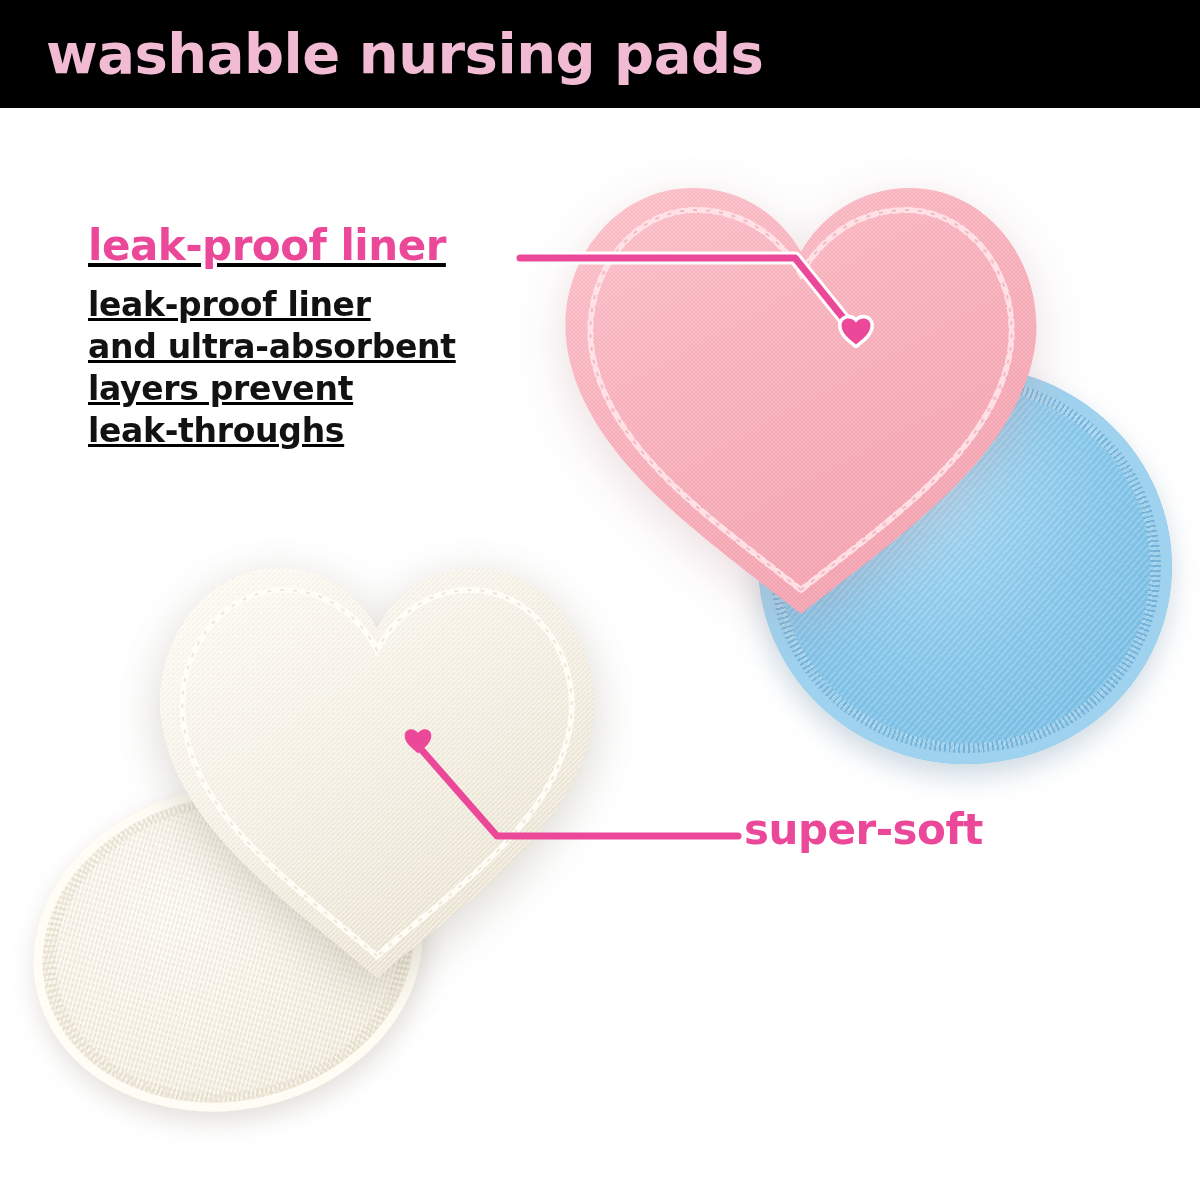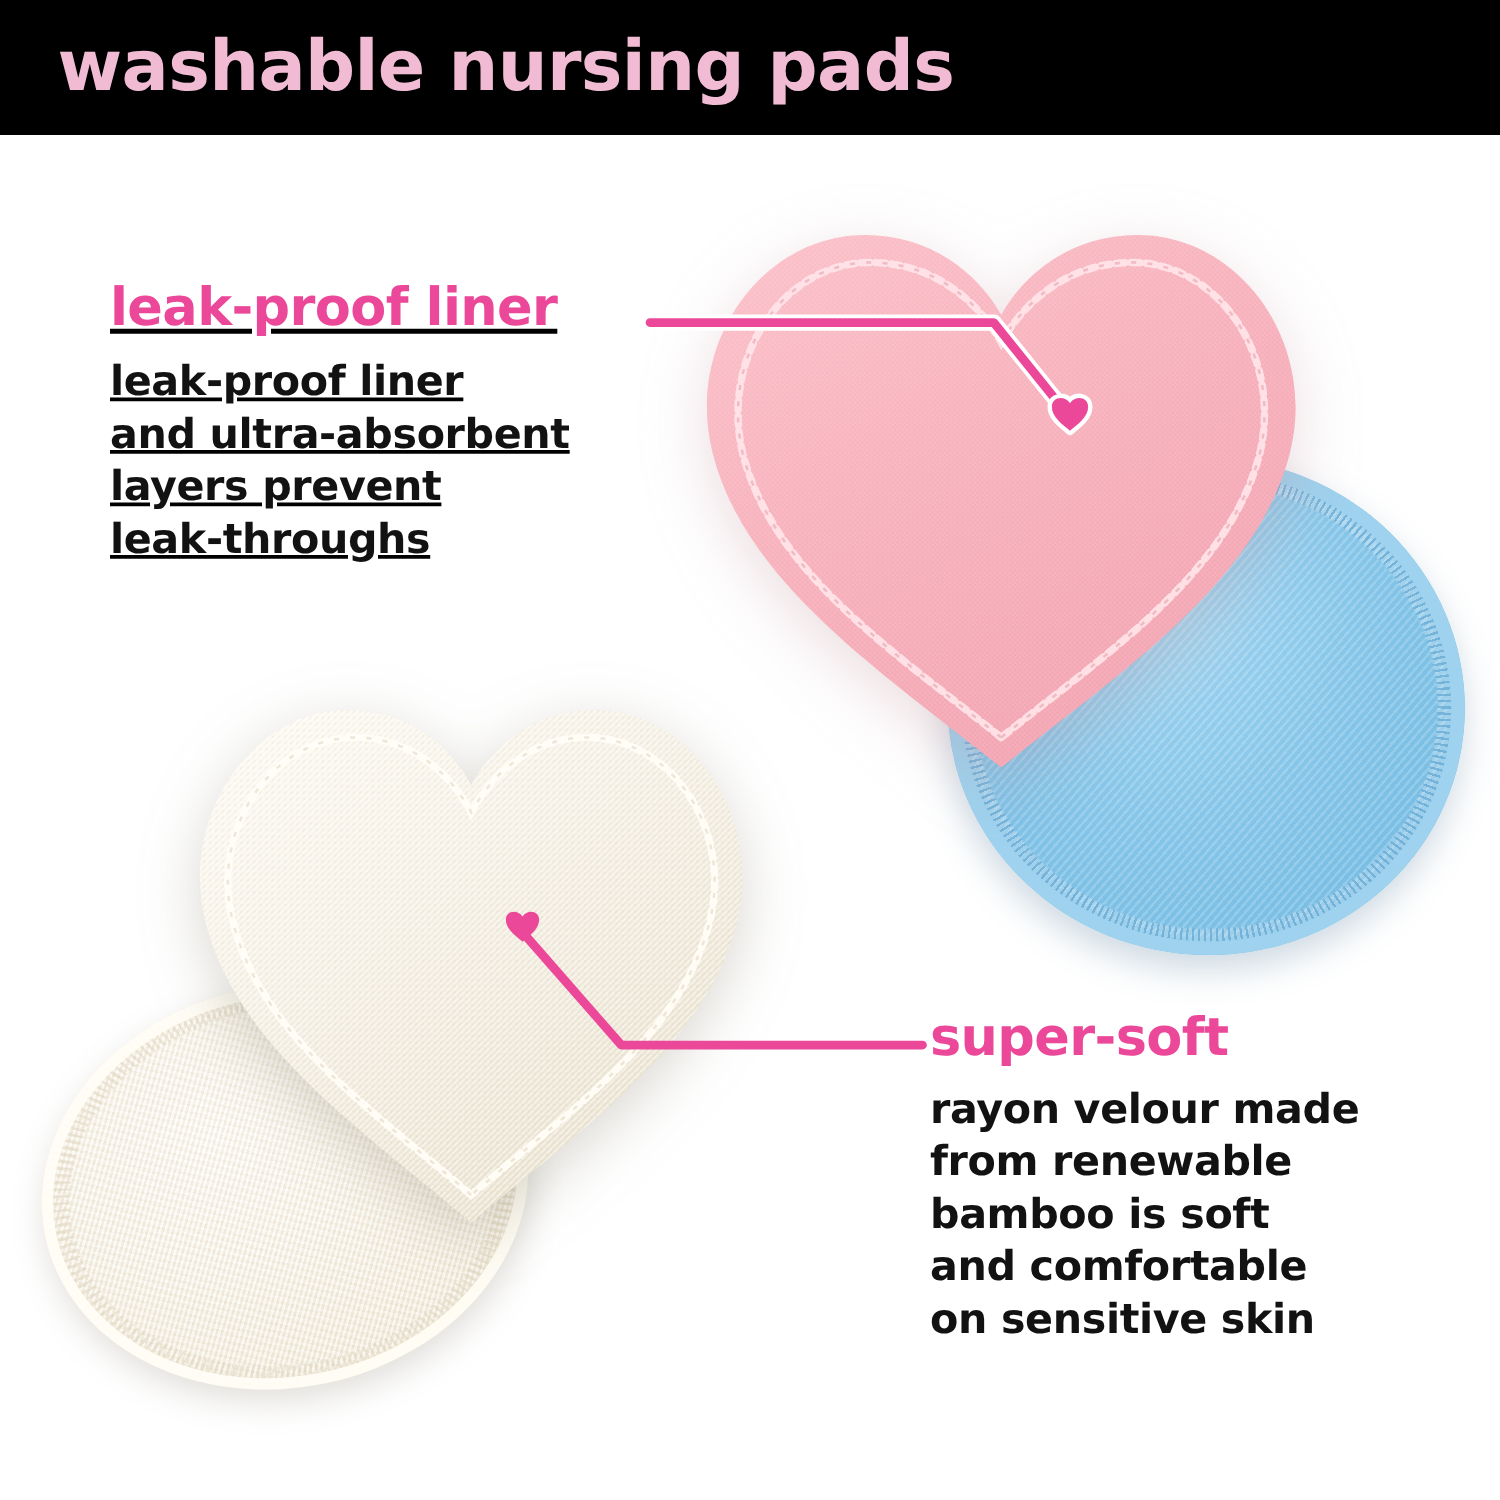--- a/index.html
+++ b/index.html
@@ -267,20 +267,15 @@
   <div class="callout" id="callout-leak">
     <div class="callout-title">leak-proof liner</div>
     <div class="callout-body">leak-proof liner
 and ultra-absorbent
 layers prevent
 leak-throughs</div>
   </div>
 
   <div class="callout" id="callout-soft">
     <div class="callout-title">super-soft</div>
-    <div class="callout-body">rayon velour made
-from renewable
-bamboo is soft
-and comfortable
-on sensitive skin</div>
   </div>
 
 </div>
 
 </body></html>

